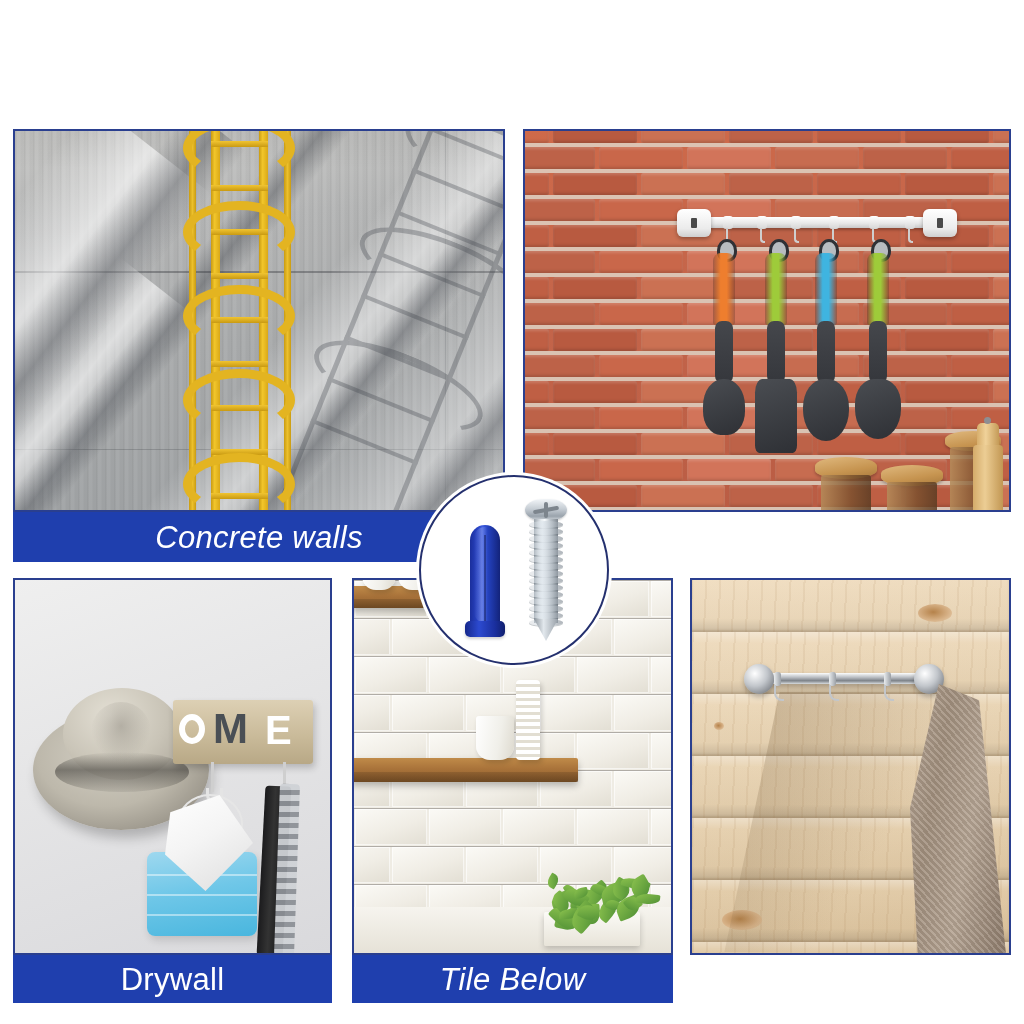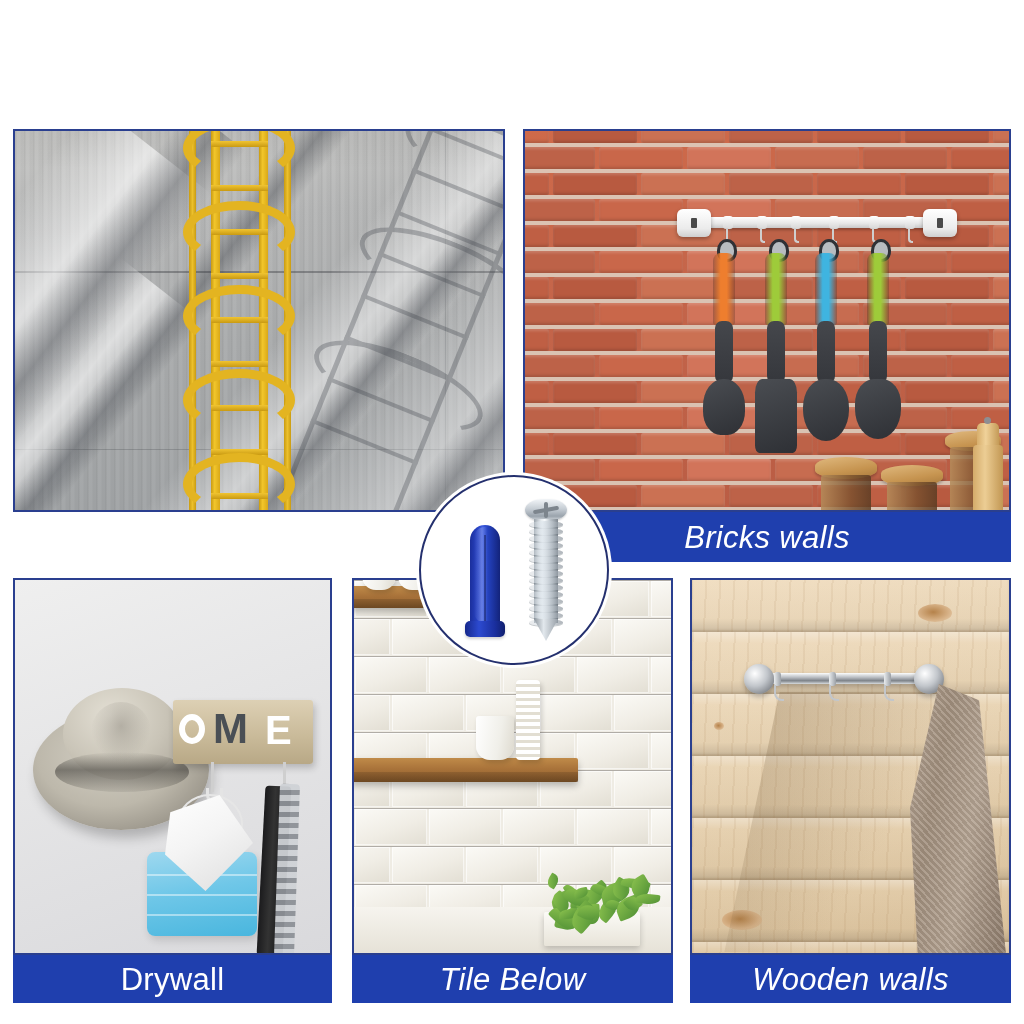--- a/index.html
+++ b/index.html
@@ -353,20 +353,23 @@
         <div class="lrung" style="top:282px"></div>
         <div class="lrung" style="top:326px"></div>
         <div class="lrung" style="top:370px"></div>
         <div class="lhoop" style="top:-6px"></div>
         <div class="lhoop" style="top:78px"></div>
         <div class="lhoop" style="top:162px"></div>
         <div class="lhoop" style="top:246px"></div>
         <div class="lhoop" style="top:330px"></div>
       </div>
     </div>
+  </div>
+  <div class="caption italic" id="c-concrete" style="left:13px;top:512px;width:492px;height:50px;">
+    <span class="ctxt">Concrete walls</span>
   </div>
 
   <div class="panel" id="p-bricks">
     <div class="photo">
       <div class="brick-bg"></div>
       <div id="brickwork" style="position: absolute; inset: 0px;">
           <div class="brick" style="left:-60px;top:-10px;width:84px;height:22px;background:undefined;"></div>
           <div class="brick" style="left:28px;top:-10px;width:84px;height:22px;background:#b85a40;"></div>
           <div class="brick" style="left:116px;top:-10px;width:84px;height:22px;background:#cb7153;"></div>
           <div class="brick" style="left:204px;top:-10px;width:84px;height:22px;background:#bd6248;"></div>
@@ -530,23 +533,20 @@
       </div>
       <div class="jar" style="left:420px;top:300px;width:56px;height:84px;">
         <div class="jar-lid" style="left:0;top:0;width:56px;height:20px;"></div>
         <div class="jar-body" style="left:5px;top:16px;width:46px;height:68px;"></div>
       </div>
       <div class="mill-top" style="left:452px;top:292px;width:22px;height:26px;"></div>
       <div class="mill" style="left:448px;top:314px;width:30px;height:70px;"></div>
       <div class="mill-knob" style="left:459px;top:286px;"></div>
     </div>
   </div>
-  <div class="caption italic" id="c-bricks" style="left:523px;top:512px;width:488px;height:50px;">
-    <span class="ctxt">Bricks walls</span>
-  </div>
 
   <div class="panel" id="p-drywall">
     <div class="photo">
       <div class="dry-bg"></div>
 
       <div class="hat">
         <div class="hat-brim"></div>
         <div class="hat-crown"></div>
         <div class="hat-band"></div>
         <div class="hat-dent"></div>
@@ -730,23 +730,20 @@
         <div class="tb-hook" style="left:30px"></div>
         <div class="tb-hook" style="left:85px"></div>
         <div class="tb-hook" style="left:140px"></div>
       </div>
 
       <div class="towel">
         <div class="towel-tex"></div>
       </div>
     </div>
   </div>
-  <div class="caption italic" id="c-wood" style="left:690px;top:955px;width:321px;height:48px;">
-    <span class="ctxt">Wooden walls</span>
-  </div>
 
   <div class="badge">
     <div class="anchor">
       <div class="anchor-body"></div>
       <div class="anchor-taper"></div>
       <div class="anchor-seam"></div>
       <div class="anchor-flange"></div>
     </div>
     <div class="screw">
       <div class="screw-head"></div>

